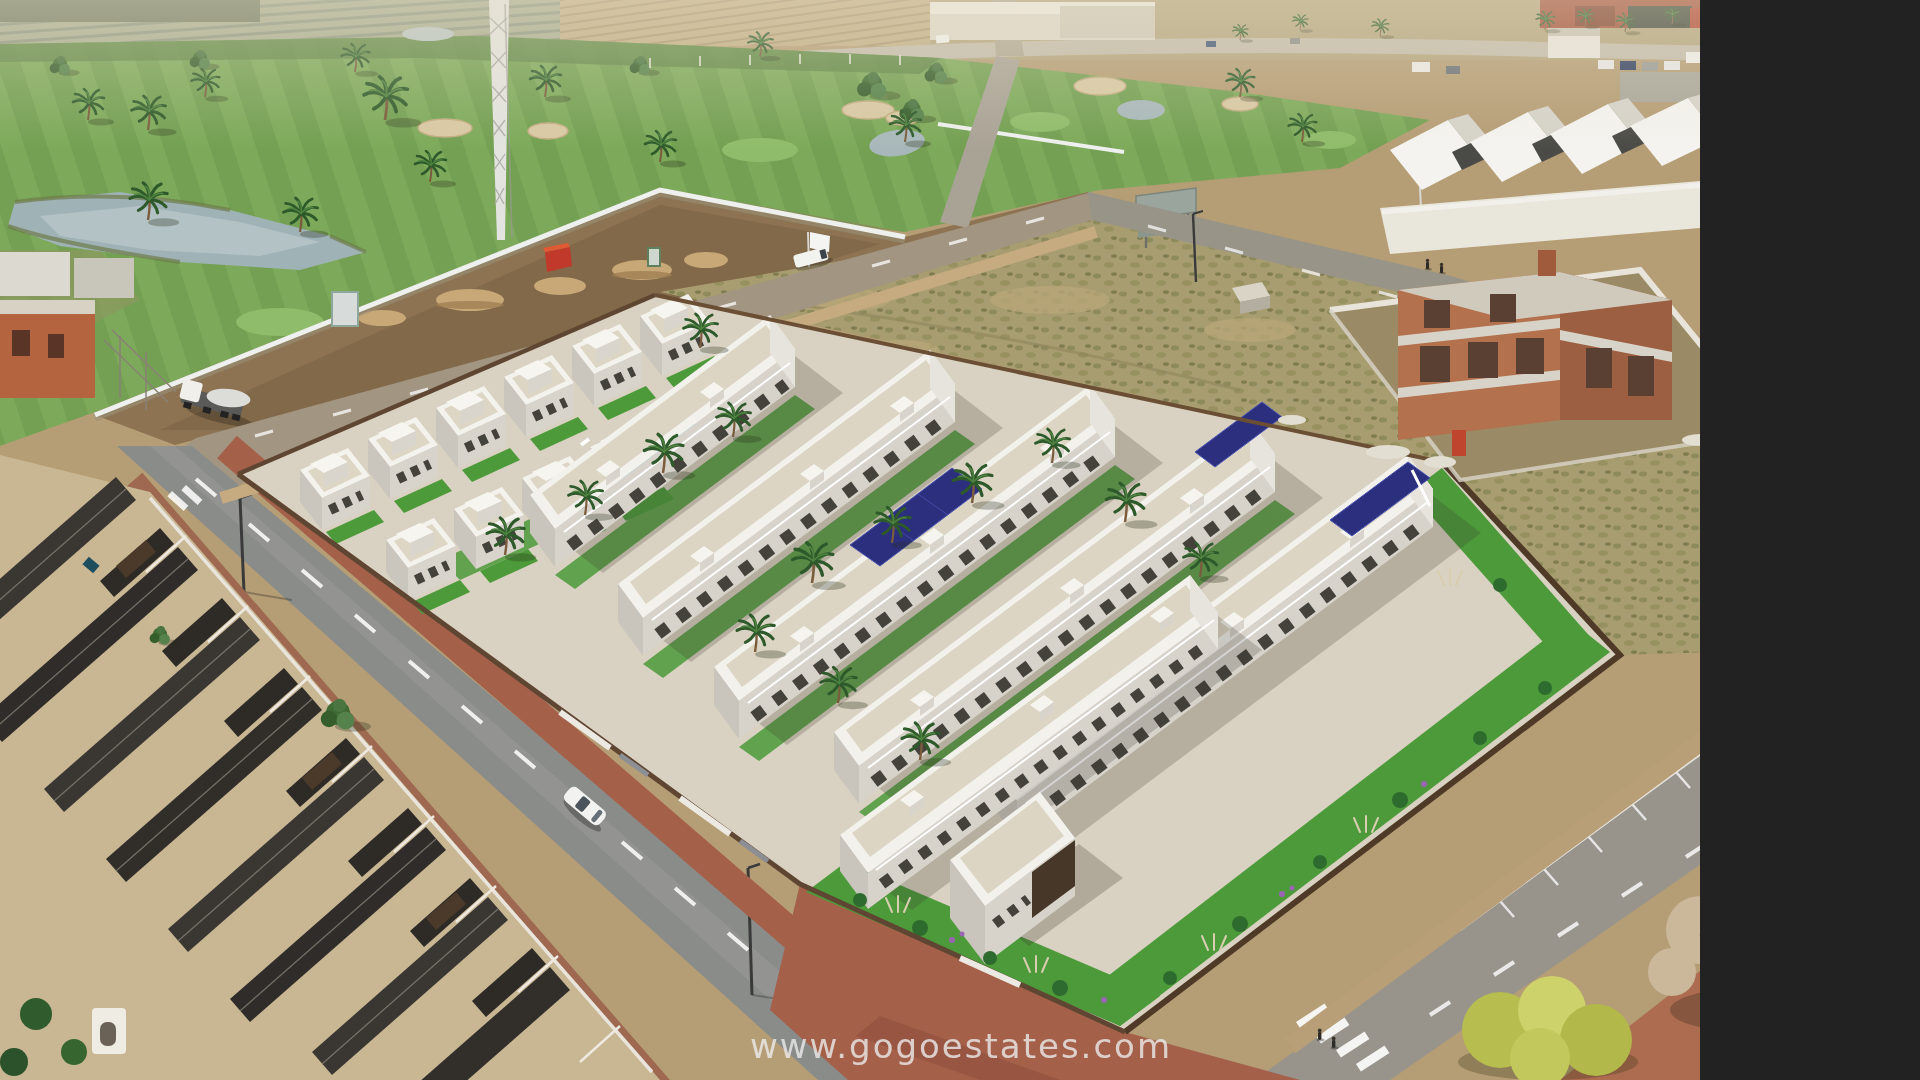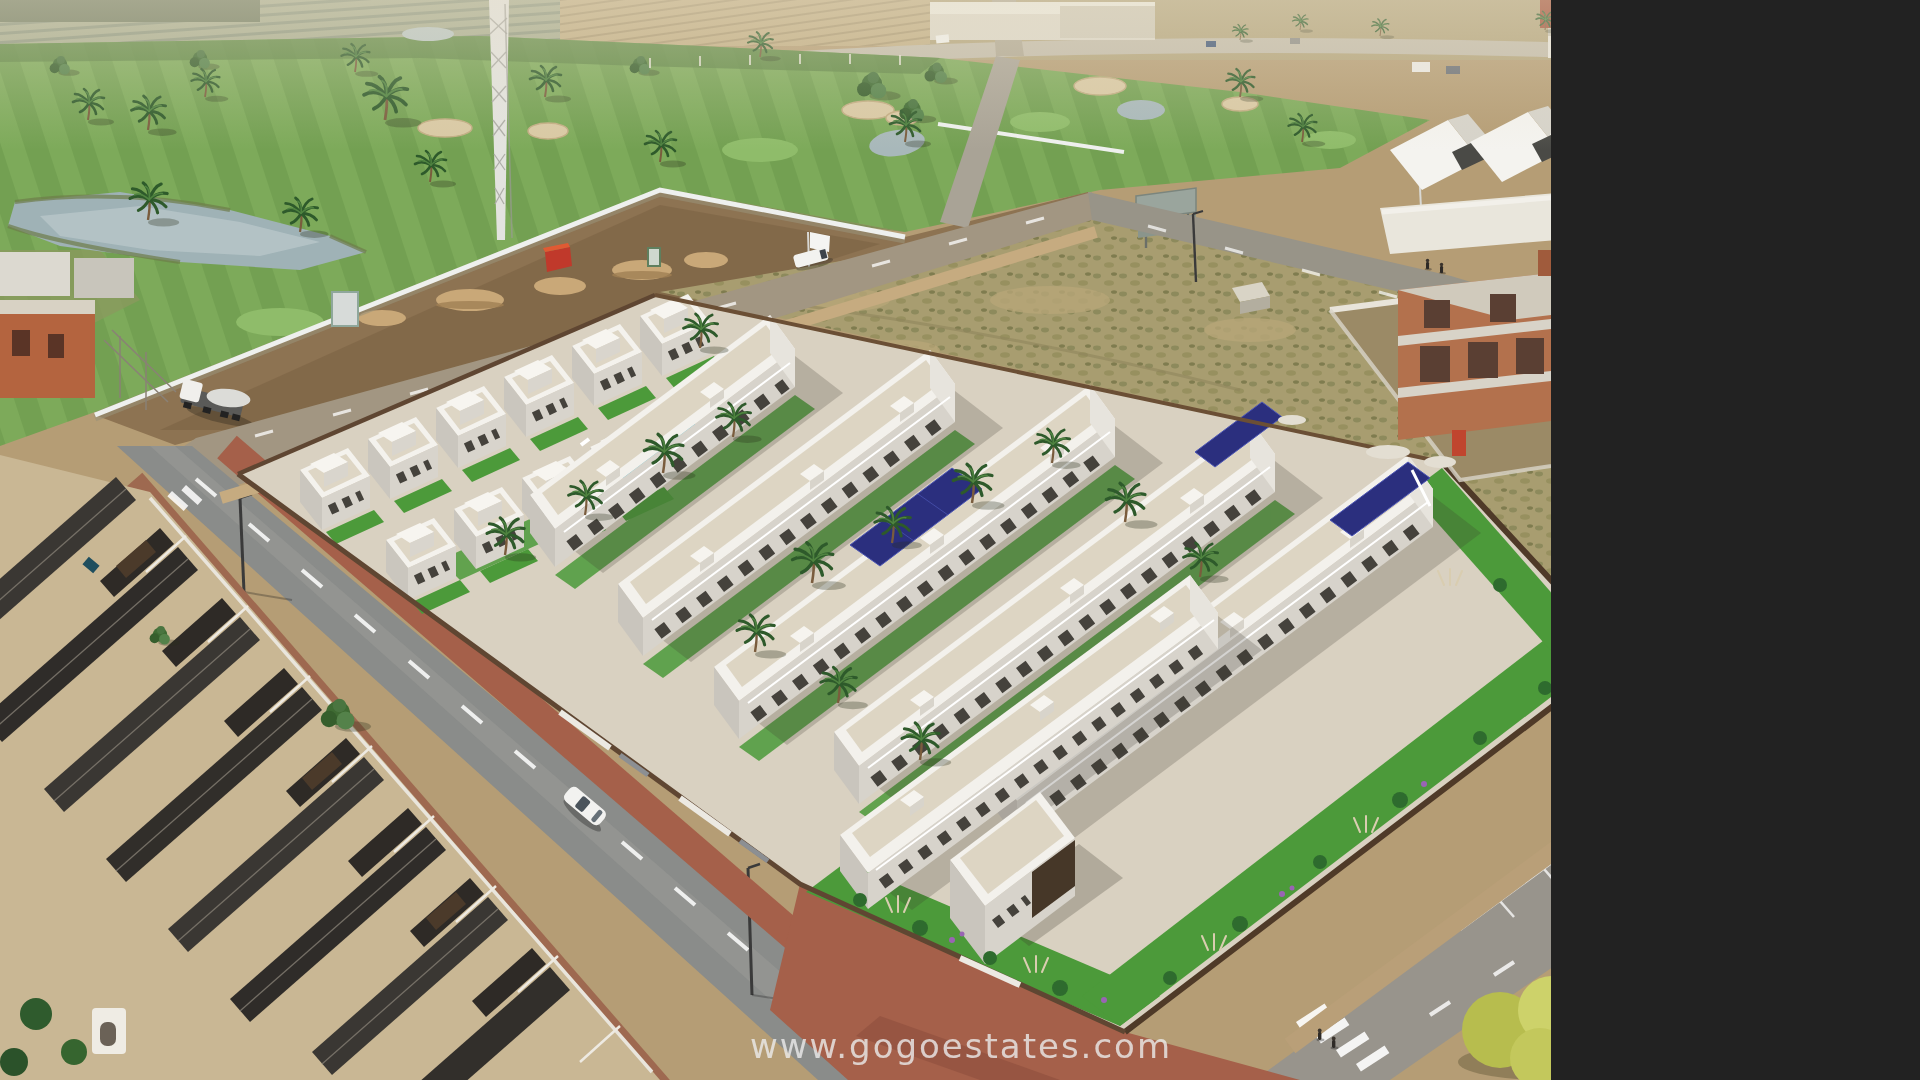--- a/index.html
+++ b/index.html
@@ -1,16 +1,16 @@
 <!DOCTYPE html>
 <html><head>
 <meta charset="utf-8">
 <style>
   html,body{margin:0;padding:0;background:#222;}
-  .stage{position:relative;width:1551px;height:1080px;overflow:hidden;
+  .stage{position:relative;width:1700px;height:1080px;overflow:hidden;
          font-family:"DejaVu Sans","Liberation Sans",sans-serif;}
   svg{display:block}
 </style>
 </head>
 <body>
 
 <div class="stage">
 <svg viewBox="0 0 1920 1080" width="1920" height="1080">
 <defs>
   <pattern id="scrub" width="26" height="18" patternUnits="userSpaceOnUse">

